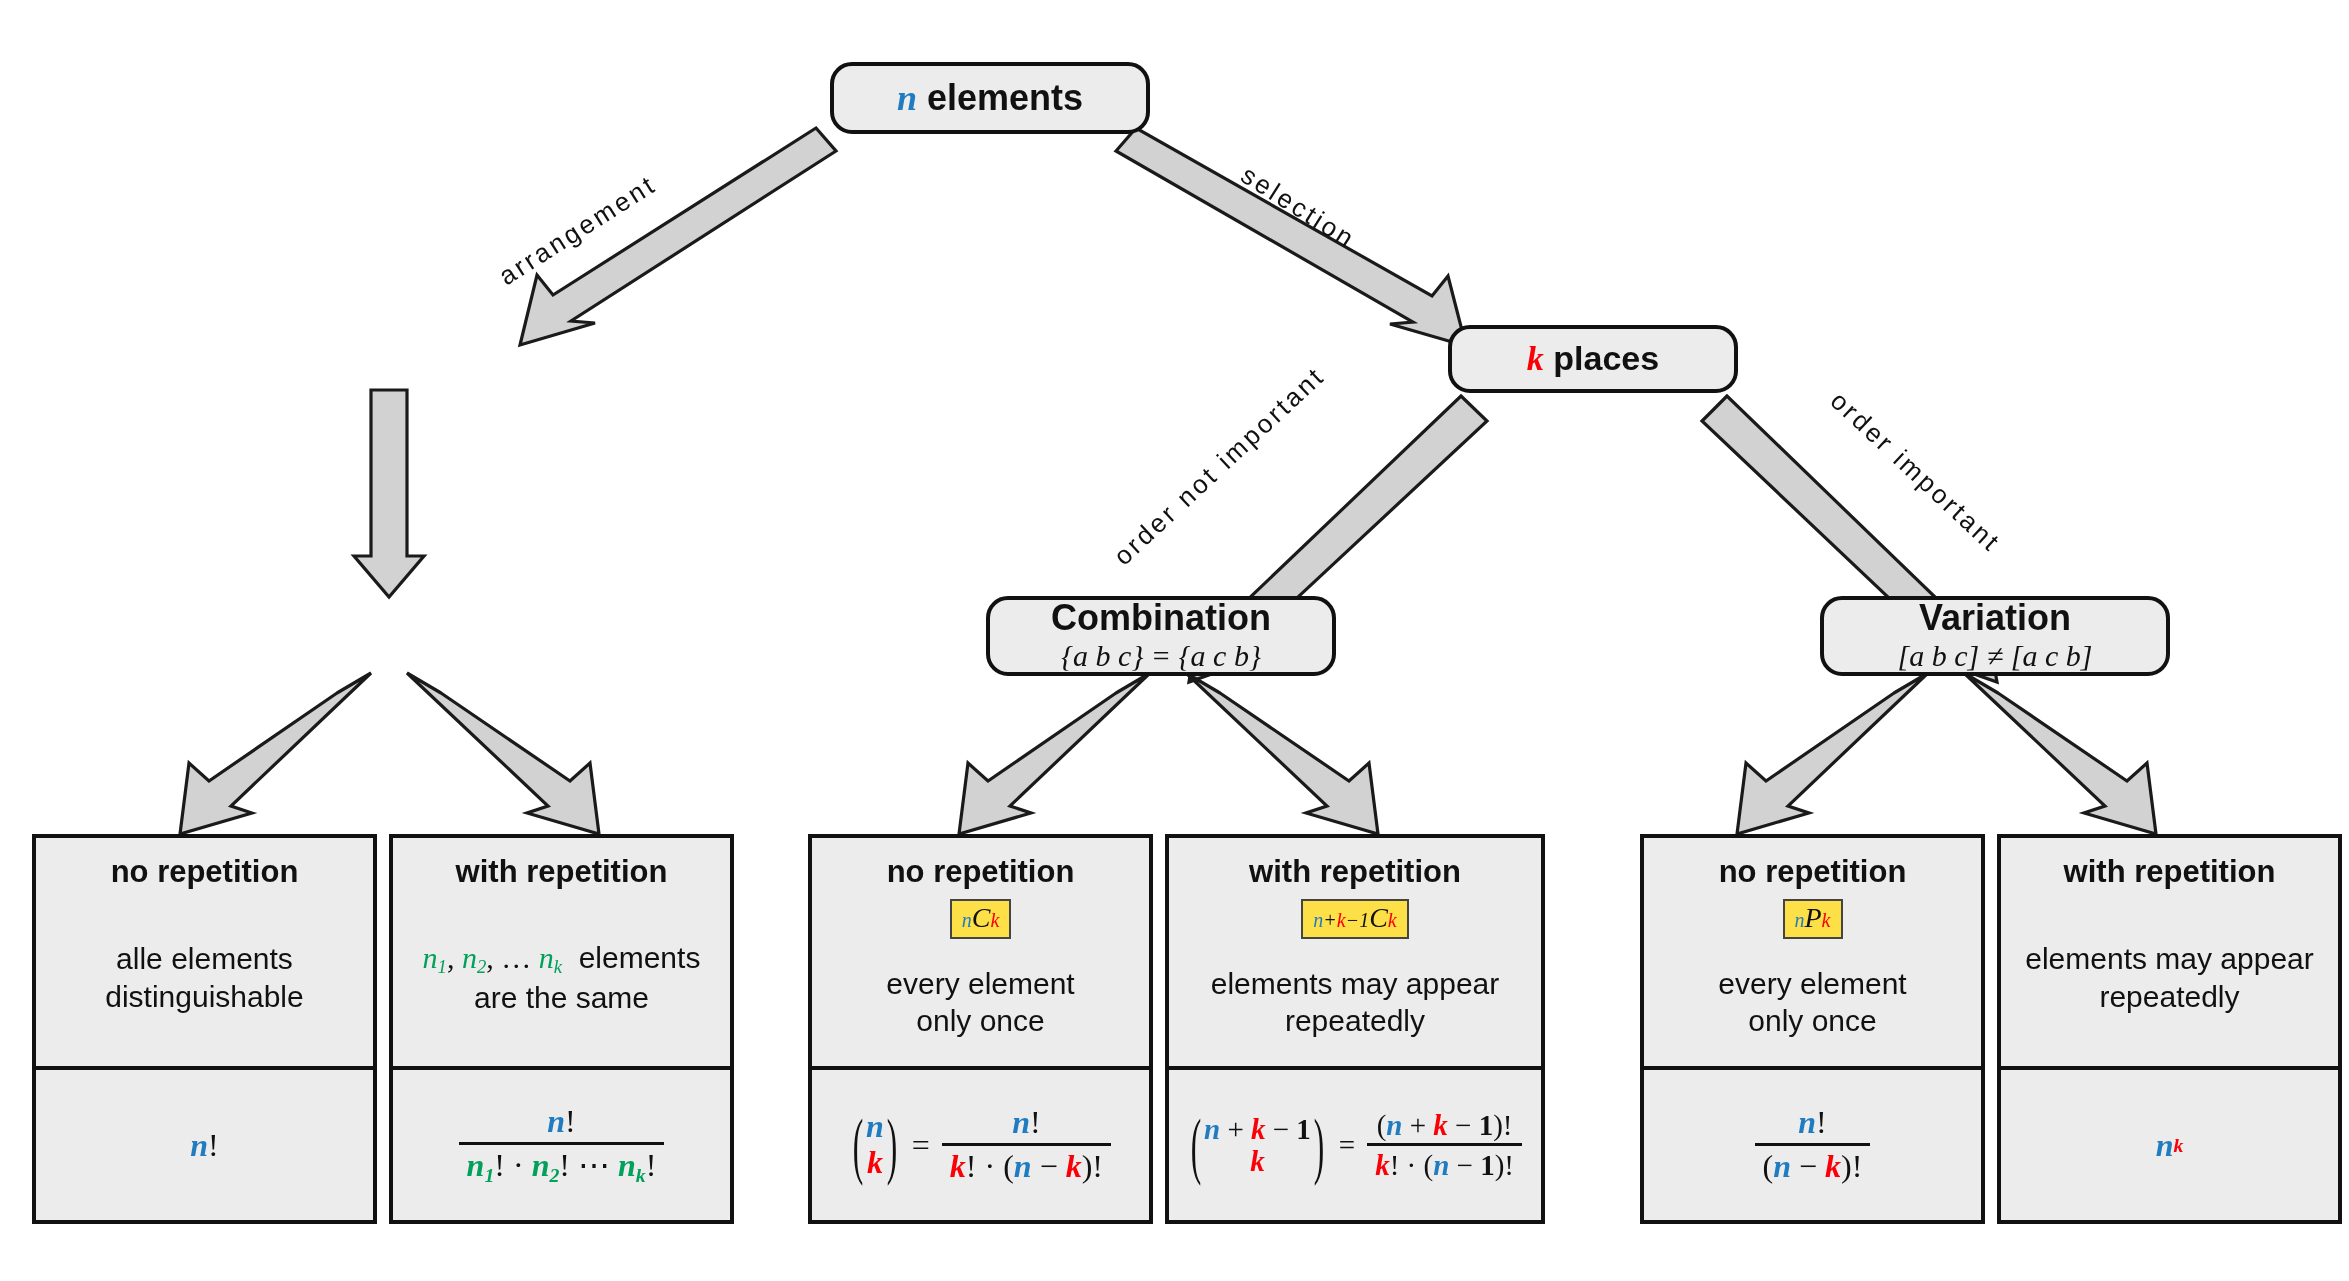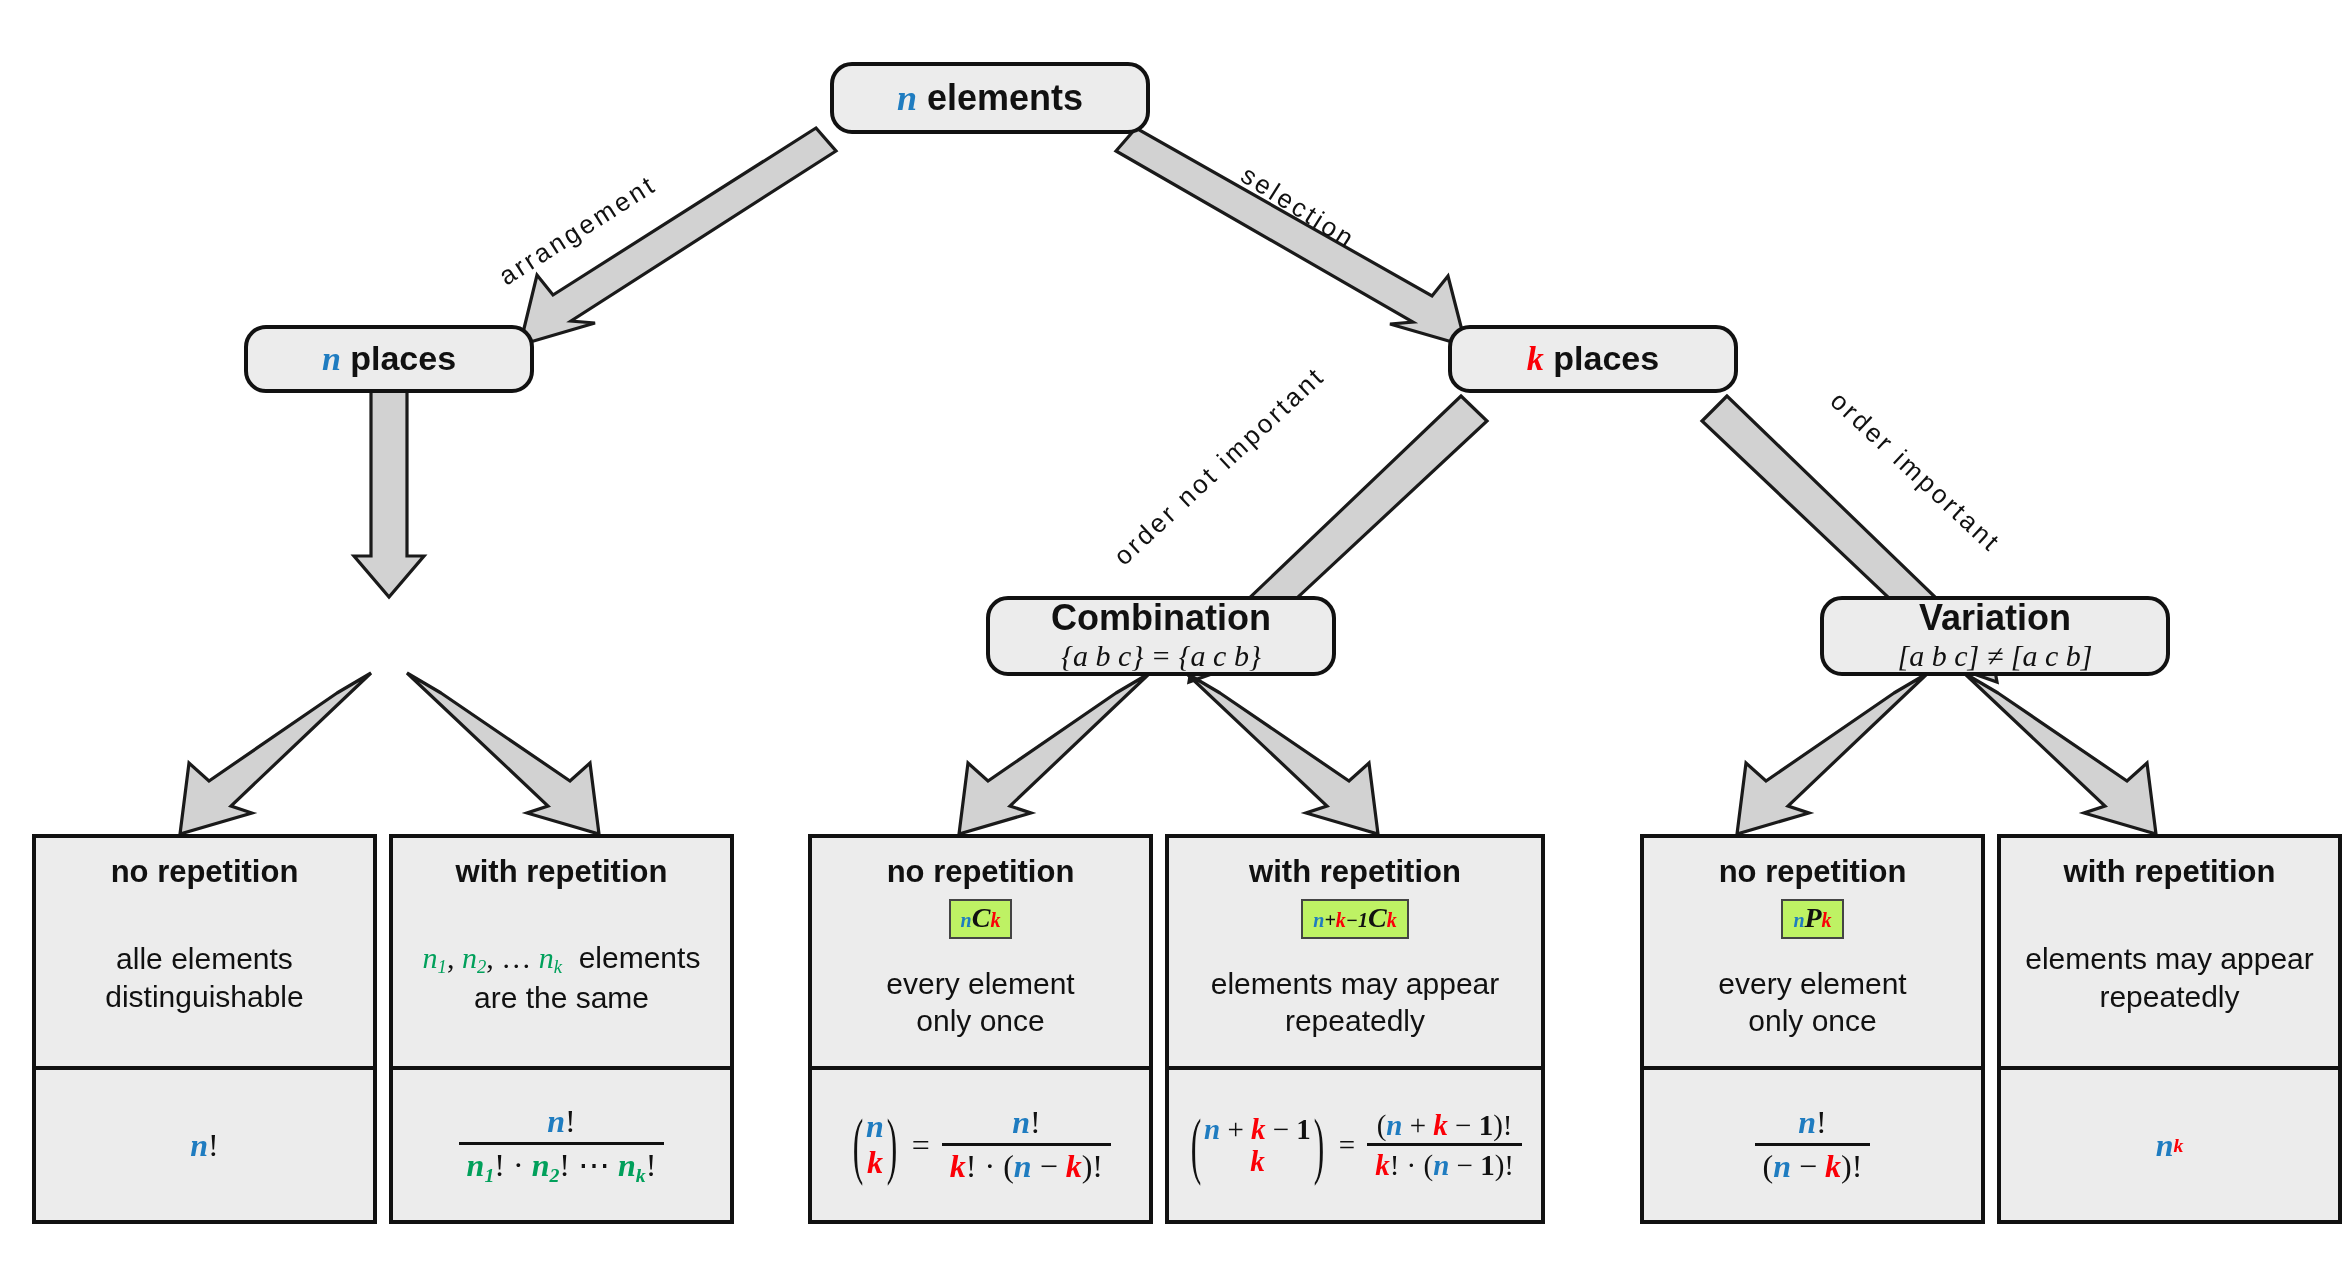--- a/index.html
+++ b/index.html
@@ -53,24 +53,24 @@
     align-items:center;
     box-sizing:border-box;
     margin-top:16px;
   }
   .leaf .hdr{
     font-weight:bold;font-size:31px;color:#111;white-space:nowrap;
   }
   .leaf .code{
     margin-top:9px;
     border:2px solid #444;
-    background:#bef264;
+    background:#fde047;
     padding:2px 10px 3px 10px;
     font-family:"Liberation Serif", serif;
-    font-weight:bold;font-style:italic;
+    font-weight:normal;font-style:italic;
     font-size:26px;line-height:1.1;
     color:#111;white-space:nowrap;
   }
   .leaf .desc{
     margin-top:auto;margin-bottom:auto;
     font-size:30px;color:#111;line-height:1.26;
     padding:0 8px;
     text-align:center;
   }
   .leaf .divider{height:0;border-top:4px solid #111;}
@@ -169,25 +169,20 @@
   <div class="elabel" style="left:1290px;top:205px;transform:rotate(32.5deg) translate(-50%,-50%);">selection</div>
   <div class="elabel" style="left:1230px;top:462px;transform:rotate(-43deg) translate(-50%,-50%);">order not important</div>
   <div class="elabel" style="left:1905px;top:468px;transform:rotate(43deg) translate(-50%,-50%);">order important</div>
 
   <div class="node" style="left:830px;width:320px;top:62px;height:72px;">
     <div class="title" style="font-size:36px;">
       <span class="mb blue">n</span><span>&nbsp;</span><span>elements</span>
     </div>
   </div>
 
-  <div class="node" style="left:244px;width:290px;top:325px;height:68px;">
-    <div class="title" style="font-size:34px;">
-      <span class="mb blue">n</span><span>&nbsp;</span><span>places</span>
-    </div>
-  </div>
 
   <div class="node" style="left:1448px;width:290px;top:325px;height:68px;">
     <div class="title" style="font-size:34px;">
       <span class="mb red">k</span><span>&nbsp;</span><span>places</span>
     </div>
   </div>
 
 
   <div class="node" style="left:1820px;width:350px;top:596px;height:80px;">
     <div class="title" style="font-size:36px;">Variation</div>

